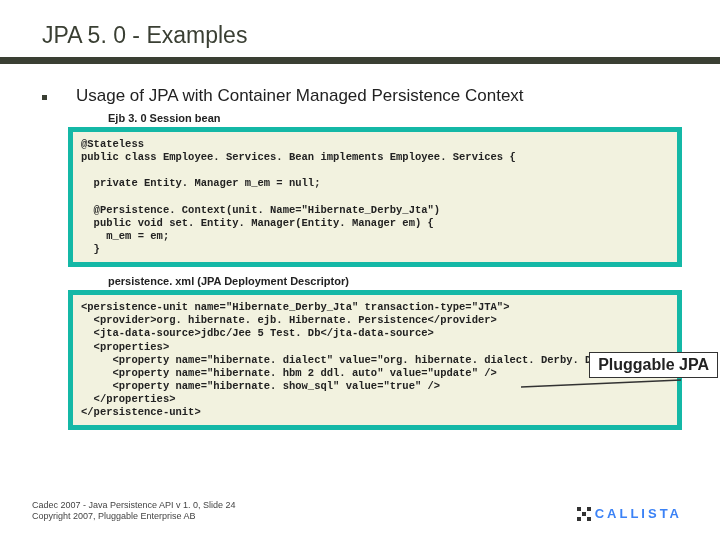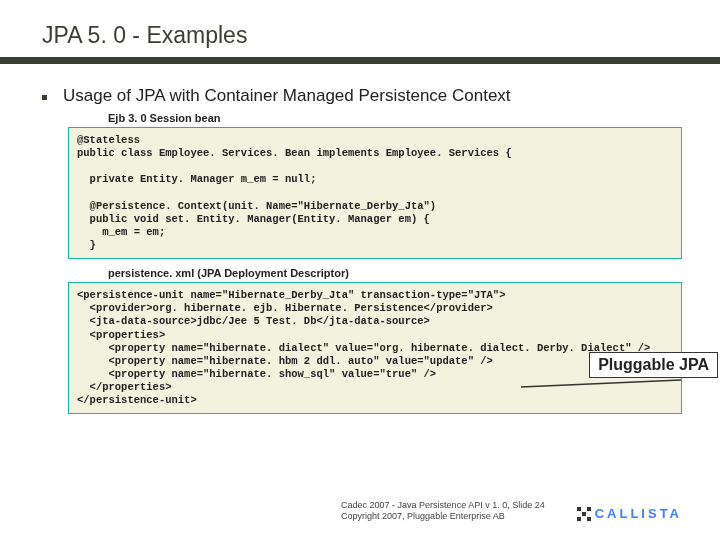--- a/index.html
+++ b/index.html
@@ -38,33 +38,34 @@
     width: 5px;
     height: 5px;
     background: #3a3f33;
     border-radius: 0;
     margin: 9px 16px 0 12px;
     flex: 0 0 auto;
   }
   .bullet-text {
     font-size: 17px;
     color: #222;
+    margin-left: 13px;
   }
   .sub {
     margin-left: 26px;
   }
   .label {
     font-size: 11px;
     font-weight: bold;
     color: #222;
     margin: 6px 0 3px 0;
     padding-left: 40px;
   }
   .codebox {
-    border: 1px solid #14b8a6;
+    border: 5px solid #14b8a6;
     background: #f2f2df;
     padding: 6px 8px;
     font-family: "Courier New", monospace;
     font-size: 10.5px;
     line-height: 1.25;
     color: #222;
     white-space: pre;
     overflow: hidden;
     position: relative;
   }
@@ -86,29 +87,28 @@
     right: 35px;
     top: 379px;
     width: 164px;
     height: 2px;
     z-index: 4;
   }
   .callout-line svg { display:block; }
   .footer {
     position: absolute;
     bottom: 18px;
-    left: 51px;
+    left: 32px;
     right: 38px;
     display: flex;
-    justify-content: flex-end;
+    justify-content: space-between;
     align-items: flex-end;
     font-size: 9px;
     color: #444;
     line-height: 1.25;
-    gap: 32px;
   }
   .logo {
     font-family: Arial, sans-serif;
     font-size: 13px;
     letter-spacing: 3px;
     color: #3b82f6;
     font-weight: 600;
     display:flex;
     align-items:center;
     gap:4px;

